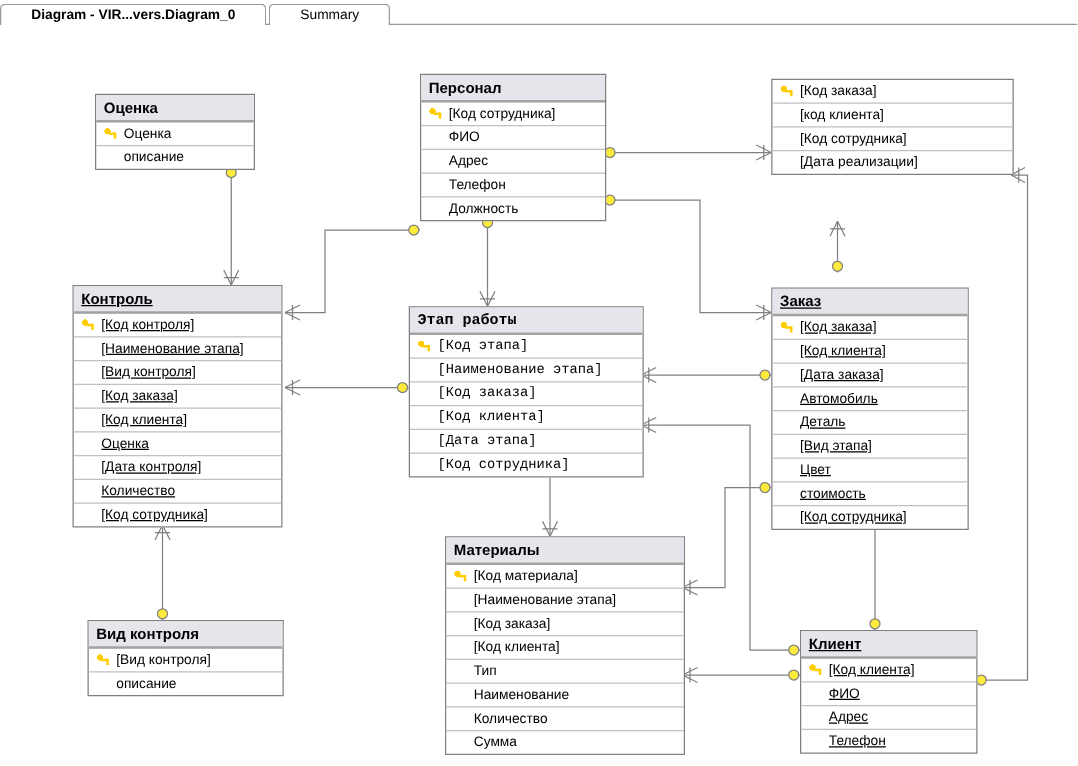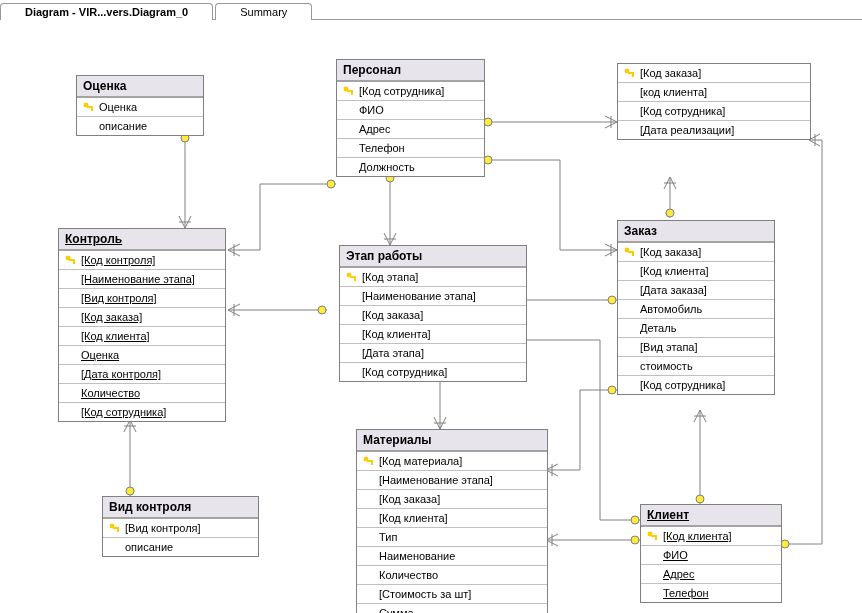--- a/index.html
+++ b/index.html
@@ -179,21 +179,21 @@
         </div>
         <div class="attr">
           <span class="key-slot"></span>
           <span class="attr-text">Количество</span>
         </div>
         <div class="attr">
           <span class="key-slot"></span>
           <span class="attr-text">[Код сотрудника]</span>
         </div>
       </div>
-      <div class="entity" style="left: 339px; top: 225px; width: 186px;">
+      <div class="entity" style="left: 327px; top: 225px; width: 186px; font-family: Liberation Mono, monospace;">
         <div class="entity-title">Этап работы</div>
         <div class="attr">
           <span class="key-slot pk"></span>
           <span class="attr-text">[Код этапа]</span>
         </div>
         <div class="attr">
           <span class="key-slot"></span>
           <span class="attr-text">[Наименование этапа]</span>
         </div>
         <div class="attr">
@@ -206,21 +206,21 @@
         </div>
         <div class="attr">
           <span class="key-slot"></span>
           <span class="attr-text">[Дата этапа]</span>
         </div>
         <div class="attr">
           <span class="key-slot"></span>
           <span class="attr-text">[Код сотрудника]</span>
         </div>
       </div>
-      <div class="entity" style="left: 617px; top: 200px; width: 156px;">
+      <div class="entity" style="left: 617px; top: 210px; width: 156px; text-decoration: underline;">
         <div class="entity-title">Заказ</div>
         <div class="attr">
           <span class="key-slot pk"></span>
           <span class="attr-text">[Код заказа]</span>
         </div>
         <div class="attr">
           <span class="key-slot"></span>
           <span class="attr-text">[Код клиента]</span>
         </div>
         <div class="attr">
@@ -234,28 +234,32 @@
         <div class="attr">
           <span class="key-slot"></span>
           <span class="attr-text">Деталь</span>
         </div>
         <div class="attr">
           <span class="key-slot"></span>
           <span class="attr-text">[Вид этапа]</span>
         </div>
         <div class="attr">
           <span class="key-slot"></span>
+          <span class="attr-text">Цвет</span>
+        </div>
+        <div class="attr">
+          <span class="key-slot"></span>
           <span class="attr-text">стоимость</span>
         </div>
         <div class="attr">
           <span class="key-slot"></span>
           <span class="attr-text">[Код сотрудника]</span>
         </div>
       </div>
-      <div class="entity" style="left: 70px; top: 476px; width: 155px; margin-left: 32px;">
+      <div class="entity" style="left: 70px; top: 476px; width: 155px;">
         <div class="entity-title">Вид контроля</div>
         <div class="attr">
           <span class="key-slot pk"></span>
           <span class="attr-text">[Вид контроля]</span>
         </div>
         <div class="attr">
           <span class="key-slot"></span>
           <span class="attr-text">описание</span>
         </div>
       </div>
@@ -284,24 +288,20 @@
         <div class="attr">
           <span class="key-slot"></span>
           <span class="attr-text">Наименование</span>
         </div>
         <div class="attr">
           <span class="key-slot"></span>
           <span class="attr-text">Количество</span>
         </div>
         <div class="attr">
           <span class="key-slot"></span>
-          <span class="attr-text">[Стоимость за шт]</span>
-        </div>
-        <div class="attr">
-          <span class="key-slot"></span>
           <span class="attr-text">Сумма</span>
         </div>
       </div>
       <div class="entity" style="left: 640px; top: 484px; width: 140px; text-decoration: underline;">
         <div class="entity-title">Клиент</div>
         <div class="attr">
           <span class="key-slot pk"></span>
           <span class="attr-text">[Код клиента]</span>
         </div>
         <div class="attr">

